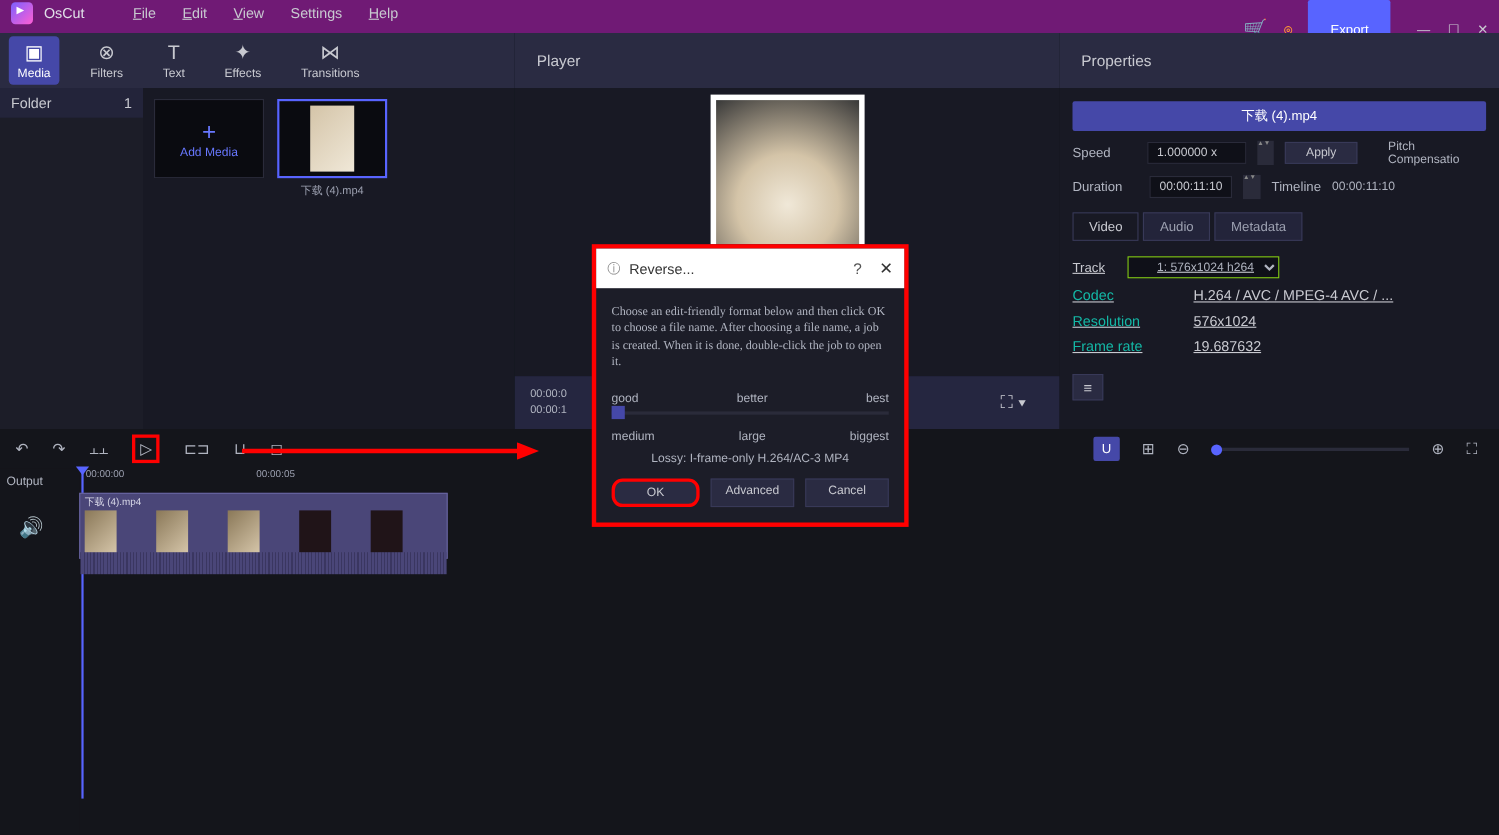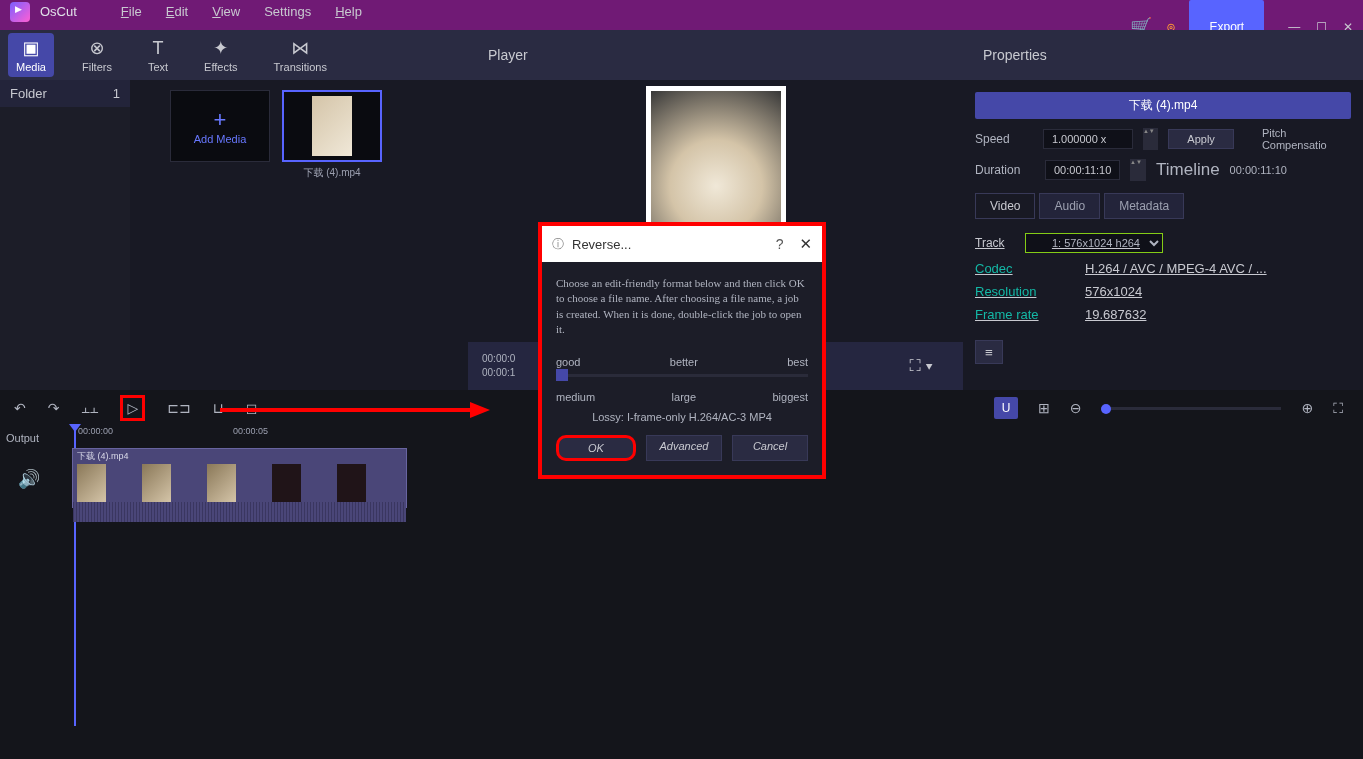--- a/index.html
+++ b/index.html
@@ -115,21 +115,20 @@
     .tool-item.active {
       background: #4548a8;
       color: white;
     }
     .tool-icon { font-size: 18px; }
     .tool-label { font-size: 11px; }
     
     .media-content {
       flex: 1;
       display: flex;
-      gap: 30px;
     }
     .folder-panel {
       width: 130px;
       background: #1c1d28;
     }
     .folder-header {
       display: flex;
       justify-content: space-between;
       padding: 6px 10px;
       background: #23243a;
@@ -557,21 +556,20 @@
     }
     .dialog-btn {
       flex: 1;
       padding: 4px 0;
       background: #2a2b42;
       border: 1px solid #383958;
       color: #c8c9d0;
       font-size: 11px;
       cursor: pointer;
       text-align: center;
-      font-style: italic;
     }
     .dialog-btn.ok {
       border: 3px solid #ff0000;
       border-radius: 10px;
     }
   </style>
 </head>
 <body>
 
 <div class="menu-bar">
@@ -667,21 +665,21 @@
         <span class="prop-label">Speed</span>
         <input class="prop-input" style="width: 90px;" value="1.000000 x">
         <div class="spinner">▲▼</div>
         <button class="apply-btn">Apply</button>
         <span class="pitch-check">Pitch Compensatio</span>
       </div>
       <div class="prop-row">
         <span class="prop-label">Duration</span>
         <input class="prop-input" style="width: 75px;" value="00:00:11:10">
         <div class="spinner">▲▼</div>
-        <span style="font-size:17px;color:#b0b4c0">Timeline</span>
+        <span style="font-size:12px;color:#b0b4c0">Timeline</span>
         <span style="font-size:11px;color:#b0b4c0">00:00:11:10</span>
       </div>
       <div class="prop-tabs">
         <div class="prop-tab active">Video</div>
         <div class="prop-tab">Audio</div>
         <div class="prop-tab">Metadata</div>
       </div>
       <div class="prop-details">
         <div class="prop-row">
           <span style="width:40px">Track</span>

